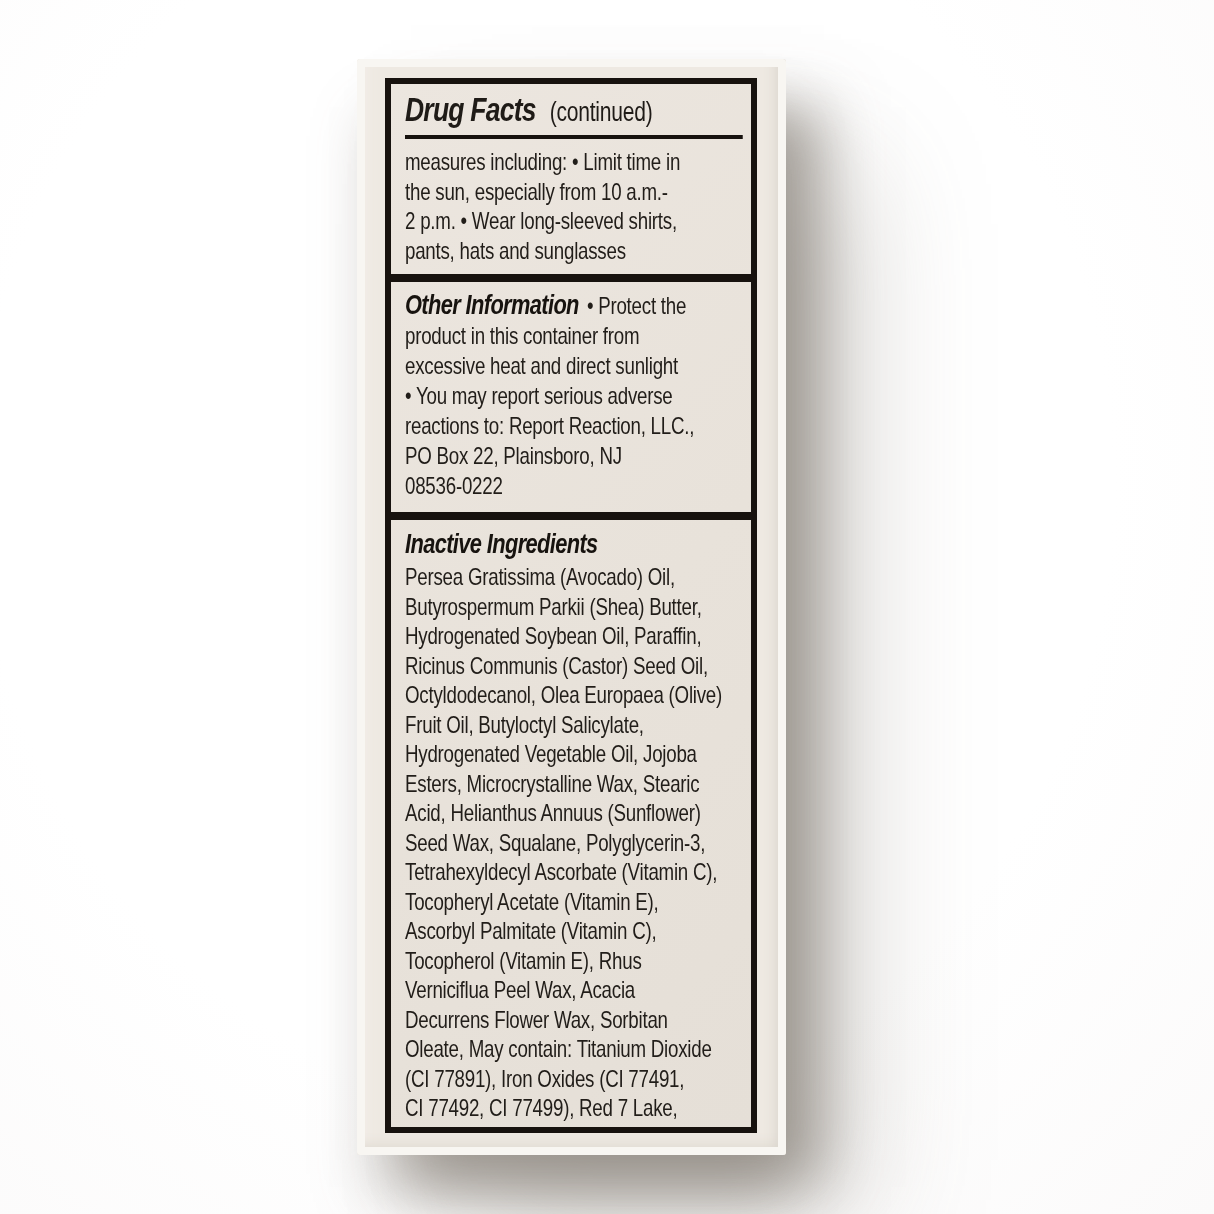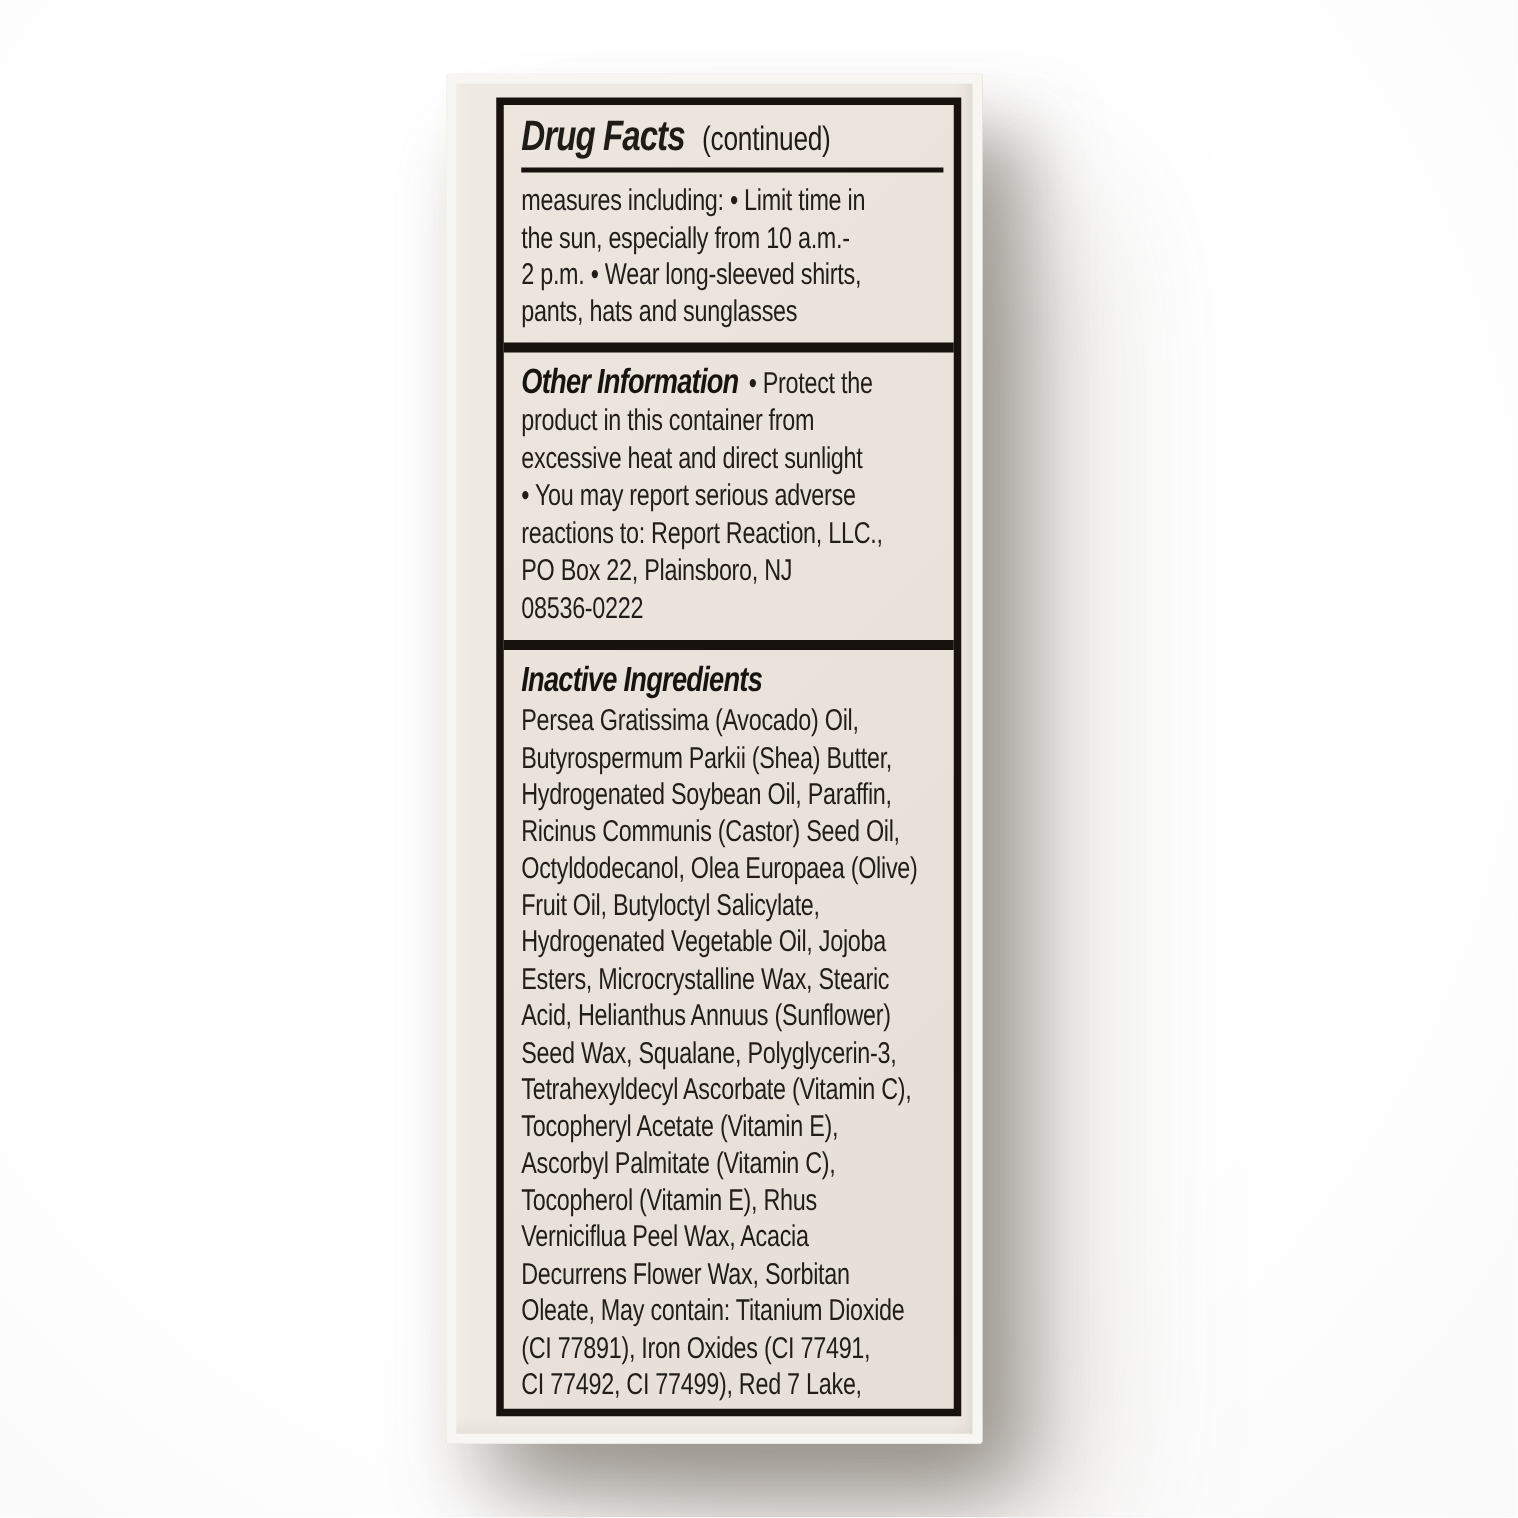--- a/index.html
+++ b/index.html
@@ -40,21 +40,20 @@
   .panel {
     position: absolute;
     left: 28px;
     top: 19px;
     width: 360px;
     height: 1043px;
     border: 6px solid #17120e;
     background: linear-gradient(135deg, #ece6df 0%, #e8e2da 55%, #e5dfd7 100%);
     display: flex;
     flex-direction: column;
-    margin-left: 12px;
   }
   .cell {
     flex: none;
     overflow: hidden;
     padding: 6px 8px 4px 14px;
   }
   .cell-drug-facts { height: 178px; padding-top: 8px; }
   .cell-other-info { height: 218px; padding-top: 8px; border-radius: 18px; }
   .cell-inactive { flex: 1 1 auto; padding-top: 8px; }
   .divider {

